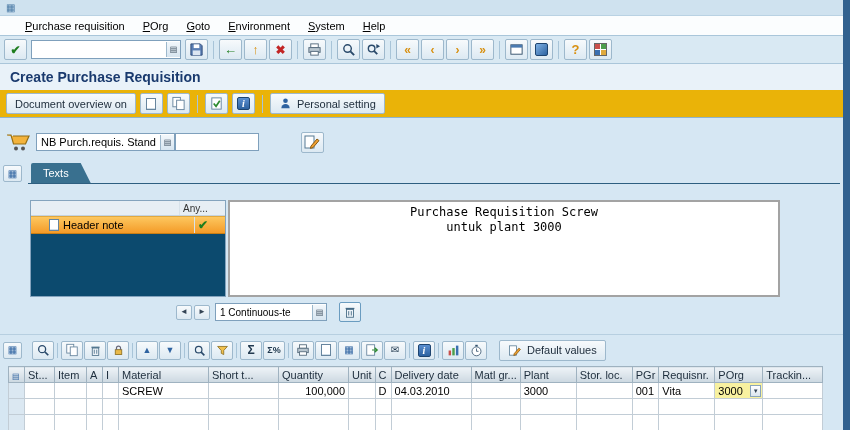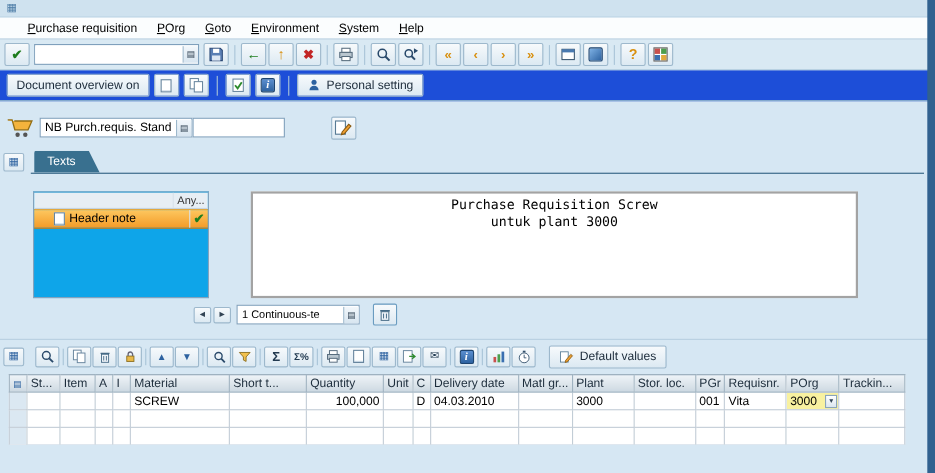--- a/index.html
+++ b/index.html
@@ -44,21 +44,21 @@
   .cmdwrap { display:inline-flex; height:19px; border:1px solid #7fa0bc; background:#fff; align-items:center; margin:0 2px; }
   .cmdinp { width:134px; height:15px; border:none; outline:none; font:11px "Liberation Sans",sans-serif; padding:0 3px; }
   .dd { width:14px; height:15px; border-left:1px solid #9db8cc; background:linear-gradient(#f2f7fb,#d7e5f0);
         font-size:8px; color:#345; display:inline-flex; align-items:center; justify-content:center; cursor:default; }
 
   
   .titlebar { height:26px; background:#e9f2f9; display:flex; align-items:center; padding-left:10px; }
   .titlebar h1 { margin:0; font-size:14px; font-weight:bold; color:#1a3a6e; }
 
   
-  .appbar { height:28px; background:#1d4ed8; border-bottom:1px solid #8fb4cd; display:flex; align-items:center; gap:4px; padding:0 6px; }
+  .appbar { height:28px; background:#eab308; border-bottom:1px solid #8fb4cd; display:flex; align-items:center; gap:4px; padding:0 6px; }
   .appbar .icobtn { width:23px; height:21px; }
 
   
   .infotile { width:13px; height:13px; background:linear-gradient(#5b8fd0,#2d62a0); border:1px solid #1d4470;
               color:#fff; font:bold italic 10px "Liberation Serif",serif; display:inline-flex; align-items:center; justify-content:center; border-radius:2px;}
   .shortcut-tile { width:13px; height:13px; background:linear-gradient(135deg,#7fb2e5,#2d62a0); border:1px solid #1d4470; border-radius:2px;}
   .custom-tile { width:13px; height:13px; border:1px solid #666; background:
       linear-gradient(#c9504c,#c9504c) left top / 5px 5px no-repeat,
       linear-gradient(#4c9e4c,#4c9e4c) right top / 5px 5px no-repeat,
       linear-gradient(#3a6fb0,#3a6fb0) left bottom / 5px 5px no-repeat,
@@ -76,21 +76,21 @@
   .cb { width:12px; height:12px; border:1px solid #7fa0bc; background:#fff; display:inline-block; }
   .cbwrap { display:flex; align-items:center; gap:5px; margin-left:34px; padding:0 30px 4px 2px; border-bottom:1px solid #93b3c9; }
 
   .tabsrow { position:relative; height:24px; margin-top:8px; }
   .tabsrow .cbtn { position:absolute; left:3px; bottom:2px; }
   .tabstrip { margin-left:28px; margin-right:10px; border-bottom:1px solid #2e5f80; height:24px; display:flex; align-items:flex-end; padding-left:3px; }
   .tab { background:#39708f; color:#fff; font-size:11px; padding:4px 22px 4px 12px; border-radius:2px 2px 0 0;
          clip-path:polygon(0 0, calc(100% - 10px) 0, 100% 100%, 0 100%); }
 
   .texts-panel { position:relative; height:140px; }
-  .listbox { position:absolute; left:30px; top:16px; width:160px; height:97px; background:#0ea5e9; border:1px solid #84a3bd; overflow:hidden; }
+  .listbox { position:absolute; left:30px; top:16px; width:196px; height:97px; background:#0c4a6e; border:1px solid #84a3bd; overflow:hidden; }
   .lb-head { display:flex; height:15px; background:#e7eef4; border-bottom:1px solid #c5d3de; font-size:10px; color:#333; align-items:center;}
   .lb-c1 { width:148px; padding:0 3px; }
   .lb-c2 { flex:1; padding:0 3px; border-left:1px solid #d8e2ea; height:100%; display:flex; align-items:center;}
   .lb-row { display:flex; height:18px; align-items:center; font-size:11px;padding-left:15px; }
   .lb-row.selected { background:linear-gradient(#fdc75f,#f49b28); border-top:1px solid #e2a83e; border-bottom:1px solid #ca7e14; }
   .lb-row .lb-c1 { display:flex; gap:4px; align-items:center; }
   .checkcell { color:#1e7d1e; font-weight:bold; font-size:12px; }
 
   .editor { position:absolute; left:228px; top:16px; width:552px; height:97px; background:#fff; border:2px solid #a3a3a3;
             padding:3px 6px; font-family:"DejaVu Sans Mono",monospace; font-size:12px; line-height:15px; white-space:pre; overflow:hidden;text-align:center; }
@@ -207,20 +207,23 @@
     </button>
     <span class="vsep"></span>
     <button class="btn3 tbtn">
       <span class="g s13 c-amber b">?</span>
     </button>
     <button class="btn3 tbtn">
       <span class="custom-tile"></span>
     </button>
   </div>
 
+  <div class="titlebar">
+    <h1>Create Purchase Requisition</h1>
+  </div>
 
   <div class="appbar">
     <button class="btn3 abtn">
       <span>Document overview on</span>
     </button>
     <button class="btn3 icobtn">
       <span class="pg"></span>
     </button>
     <button class="btn3 icobtn">
       <svg width="15" height="15" viewBox="0 0 16 16">

